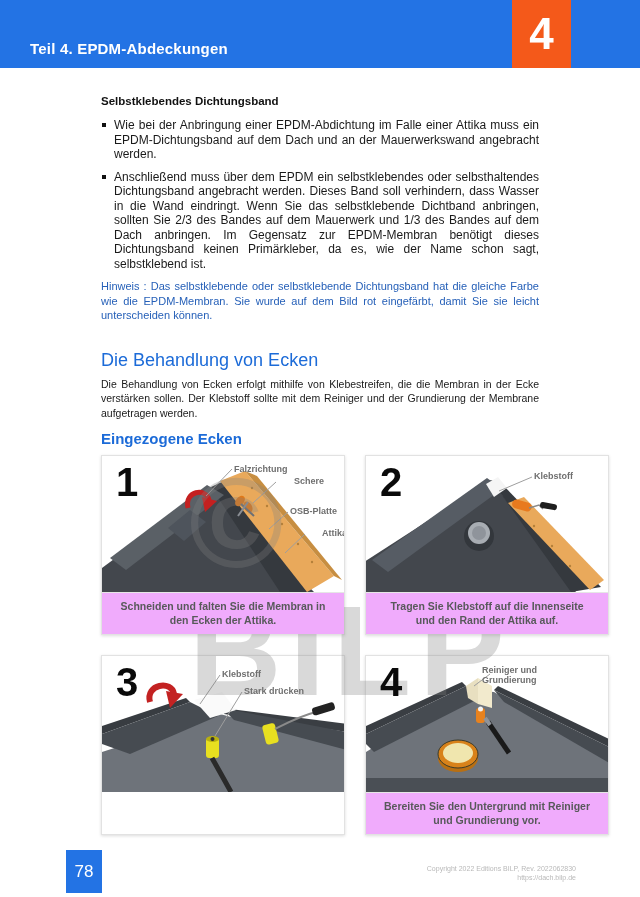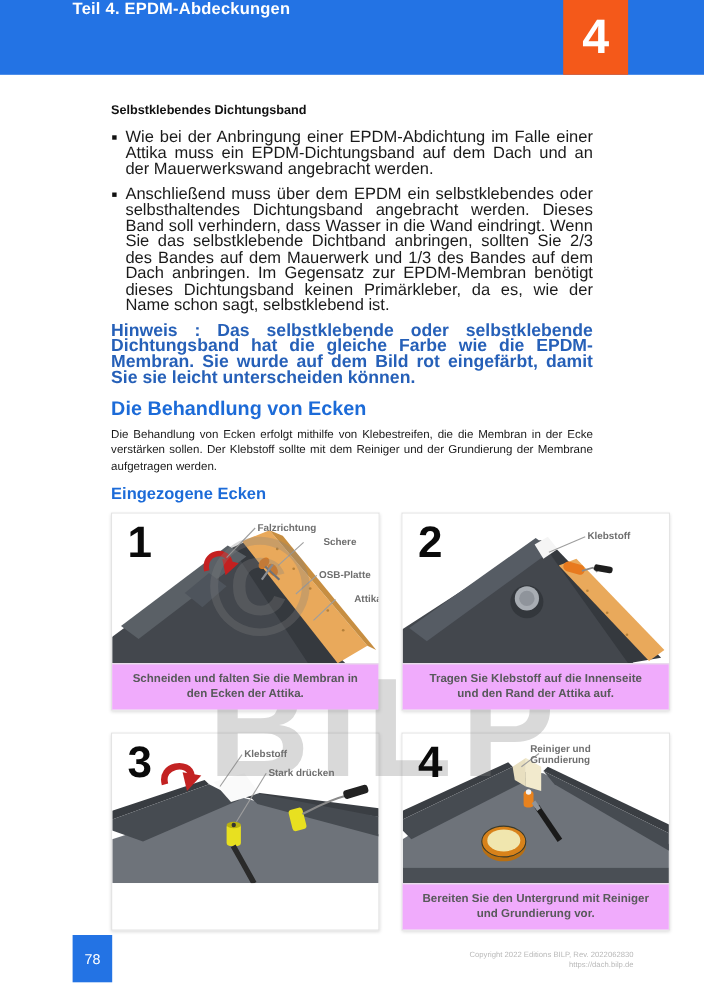--- a/index.html
+++ b/index.html
@@ -3,36 +3,36 @@
 <meta charset="utf-8">
 <style>
   html,body{margin:0;padding:0;}
   body{
     width:640px;height:897px;position:relative;background:#ffffff;
     font-family:"Liberation Sans", sans-serif;color:#1a1a1a;overflow:hidden;
   }
   
   .header{
     position:absolute;top:0;left:0;width:640px;height:68px;background:#2373e4;
-    display:flex;align-items:flex-start;box-sizing:border-box;padding:0 0 11px 66px;
+    display:flex;align-items:flex-end;box-sizing:border-box;padding:0 0 11px 30px;
   }
   .header-title{color:#ffffff;font-size:15px;font-weight:700;letter-spacing:.2px;}
   .chapter-box{
     position:absolute;left:512px;top:0;width:59px;height:68px;background:#f4591a;
     display:flex;align-items:center;justify-content:center;
   }
   .chapter-box span{color:#ffffff;font-size:44px;font-weight:700;line-height:1;}
   
   .content{position:absolute;top:68px;left:0;width:640px;box-sizing:border-box;padding:0 101px;}
   .subheading{margin-top:27px;font-size:11.5px;font-weight:700;color:#111;}
   .bullets{margin-top:11px;}
-  .bullet{position:relative;padding-left:13px;font-size:15px;line-height:14.5px;text-align:justify;margin-bottom:8px;}
+  .bullet{position:relative;padding-left:13px;font-size:12px;line-height:14.5px;text-align:justify;margin-bottom:8px;}
   .bullet::before{content:"";position:absolute;left:1px;top:5px;width:4px;height:4px;background:#111;}
-  .note{margin-top:6px;font-size:16px;line-height:14.5px;color:#2660b8;text-align:justify;font-weight:bold;}
-  .section-heading{margin-top:9px;font-size:18px;font-weight:700;color:#1c6bd8;}
+  .note{margin-top:6px;font-size:11px;line-height:14.5px;color:#2660b8;text-align:justify;}
+  .section-heading{margin-top:27px;font-size:18px;font-weight:400;color:#1c6bd8;}
   .section-para{margin-top:6px;font-size:10.5px;line-height:14.5px;text-align:justify;}
   .subsection-heading{margin-top:10px;font-size:15px;font-weight:700;color:#1c6bd8;}
   
   .panels{margin-top:8px;position:relative;display:grid;grid-template-columns:244px 244px;column-gap:20px;row-gap:20px;}
   .panel{border:1px solid #e2e2e2;background:#ffffff;box-shadow:0 1px 3px rgba(0,0,0,.14);}
   .panel-image{position:relative;width:100%;height:136px;background:#ffffff;overflow:hidden;}
   .panel-image svg{position:absolute;left:0;top:0;}
   .step-number{position:absolute;left:14px;top:6px;font-size:40px;font-weight:700;color:#0a0a0a;line-height:1;z-index:3;}
   .img-label{position:absolute;font-size:9px;font-weight:700;color:#6f6f6f;white-space:nowrap;z-index:3;}
   .img-label.wrap{white-space:normal;width:72px;line-height:10px;}
@@ -41,21 +41,21 @@
     text-align:center;font-size:10.5px;font-weight:700;color:#58595b;line-height:13.5px;padding:2px 16px;box-sizing:border-box;
     position:relative;z-index:4;
   }
   .watermark{
     position:absolute;left:88px;top:4px;z-index:2;pointer-events:none;
     font-size:128px;font-weight:700;letter-spacing:8px;color:rgba(128,128,128,0.30);line-height:1;
   }
   
   .page-box{
     position:absolute;left:66px;top:850px;width:36px;height:43px;background:#2373e4;
-    display:flex;align-items:center;justify-content:center;color:#fff;font-size:13px;font-weight:400;
+    display:flex;align-items:center;justify-content:center;color:#fff;font-size:17px;font-weight:400;
   }
   .copyright{position:absolute;right:64px;top:864px;text-align:right;font-size:7px;line-height:9px;color:#b9b9b9;}
 </style>
 </head>
 <body>
 
 <div class="header">
   <span class="header-title">Teil 4. EPDM-Abdeckungen</span>
 </div>
 <div class="chapter-box">

